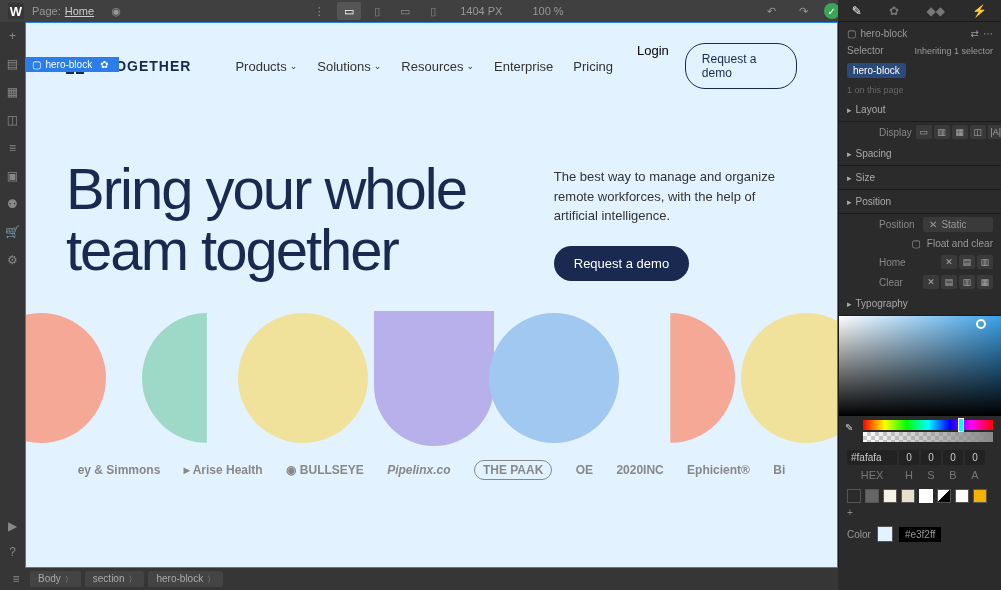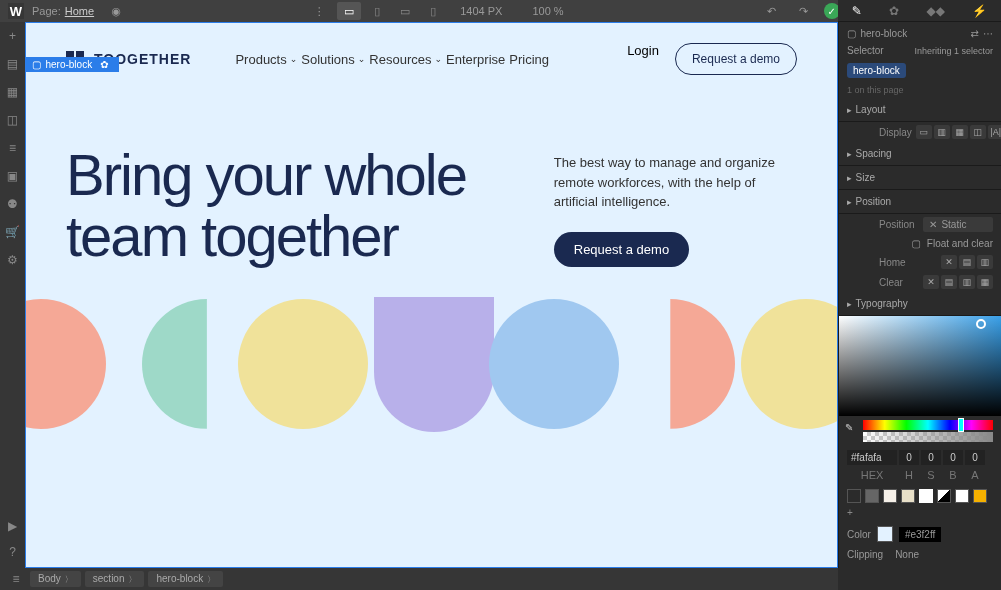--- a/index.html
+++ b/index.html
@@ -34,21 +34,21 @@
 
 
 .sel-label { position: absolute; top: 34px; left: 0; background: #2b7de9; color: #fff; font-size: 10px; padding: 2px 6px; display: flex; align-items: center; gap: 4px; }
 .sel-gear { background: #2b7de9; padding: 0 4px; }
 
 
 .site-nav { display: flex; align-items: center; padding: 20px 40px; gap: 24px; background: #e3f2ff; }
 .site-logo { display: flex; align-items: center; gap: 8px; font-weight: 700; font-size: 14px; color: #1a2950; letter-spacing: 1px; }
 .logo-mark { width: 20px; height: 16px; display: flex; gap: 2px; }
 .logo-mark span { width: 8px; height: 16px; background: #1a2950; }
-.nav-items { display: flex; gap: 4px; margin-left: 20px; font-size: 13px; color: #333; }
+.nav-items { display: flex; gap: 20px; margin-left: 20px; font-size: 13px; color: #333; }
 .nav-item { display: flex; align-items: center; gap: 3px; cursor: pointer; }
 .nav-right { margin-left: auto; display: flex; gap: 16px; font-size: 13px; }
 .demo-btn-nav { border: 1px solid #1a2950; border-radius: 20px; padding: 8px 16px; color: #1a2950; font-size: 12px; cursor: pointer; }
 
 
 .hero { display: flex; padding: 50px 40px 30px; gap: 36px; }
 .hero-left { flex: 1.3; }
 .hero-title { font-size: 58px; font-weight: 500; color: #1a2950; line-height: 1.05; letter-spacing: -2px; }
 .hero-right { flex: 0.7; padding-top: 8px; }
 .hero-sub { font-size: 13px; color: #333; line-height: 1.5; margin-bottom: 20px; }
@@ -227,20 +227,31 @@
           <div class="circ" style="background:#a0c8f0;left:0"></div>
         </div>
       <div class="shape">
           <div class="circ" style="background:#f5a896;left:0;clip-path:inset(0 0 0 50%)"></div>
         </div>
       <div class="shape">
           <div class="circ" style="background:#f0e29a;left:20px"></div>
         </div>
     </div>
 
+    <div class="logos">
+      <span class="logo-item">ey &amp; Simmons</span>
+      <span class="logo-item">▸ <span>Arise Health</span></span>
+      <span class="logo-item">◉ <span>BULLSEYE</span></span>
+      <span class="logo-item" style="font-style:italic">Pipelinx.co</span>
+      <span class="logo-item" style="border:1px solid #888;border-radius:10px;padding:2px 8px">THE PAAK</span>
+      <span class="logo-item">OE</span>
+      <span class="logo-item">2020INC</span>
+      <span class="logo-item">Ephicient®</span>
+      <span class="logo-item">Bi</span>
+    </div>
   </div>
 </div>
 
 <div class="right-panel">
   <div class="panel-row" style="padding-top:6px">
     <span>▢</span>
       <span>hero-block</span>
     <span style="margin-left:auto">⇄</span>
     <span>⋯</span>
   </div>
@@ -344,24 +355,20 @@
       <span class="swatch" style="background:linear-gradient(135deg,#fff 50%,#000 50%)"></span>
       <span class="swatch" style="background:#fff"></span>
       <span class="swatch" style="background:#f5b100"></span>
       <span style="color:#888">+</span>
     </div>
     <div class="color-final">
       <span>Color</span>
       <span class="color-chip"></span>
       <span class="color-val">#e3f2ff</span>
     </div>
-    <div class="panel-row">
-      <span>Clipping</span>
-      <span style="margin-left:8px">None</span>
-    </div>
   </div>
 </div>
 
 <div class="breadcrumb">
   <span class="left-tool" style="margin-right:6px">≡</span>
   <span class="crumb"><span>Body</span><span class="crumb-arrow">〉</span></span>
   <span class="crumb"><span>section</span><span class="crumb-arrow">〉</span></span>
   <span class="crumb"><span>hero-block</span><span class="crumb-arrow">〉</span></span>
 </div>
 

